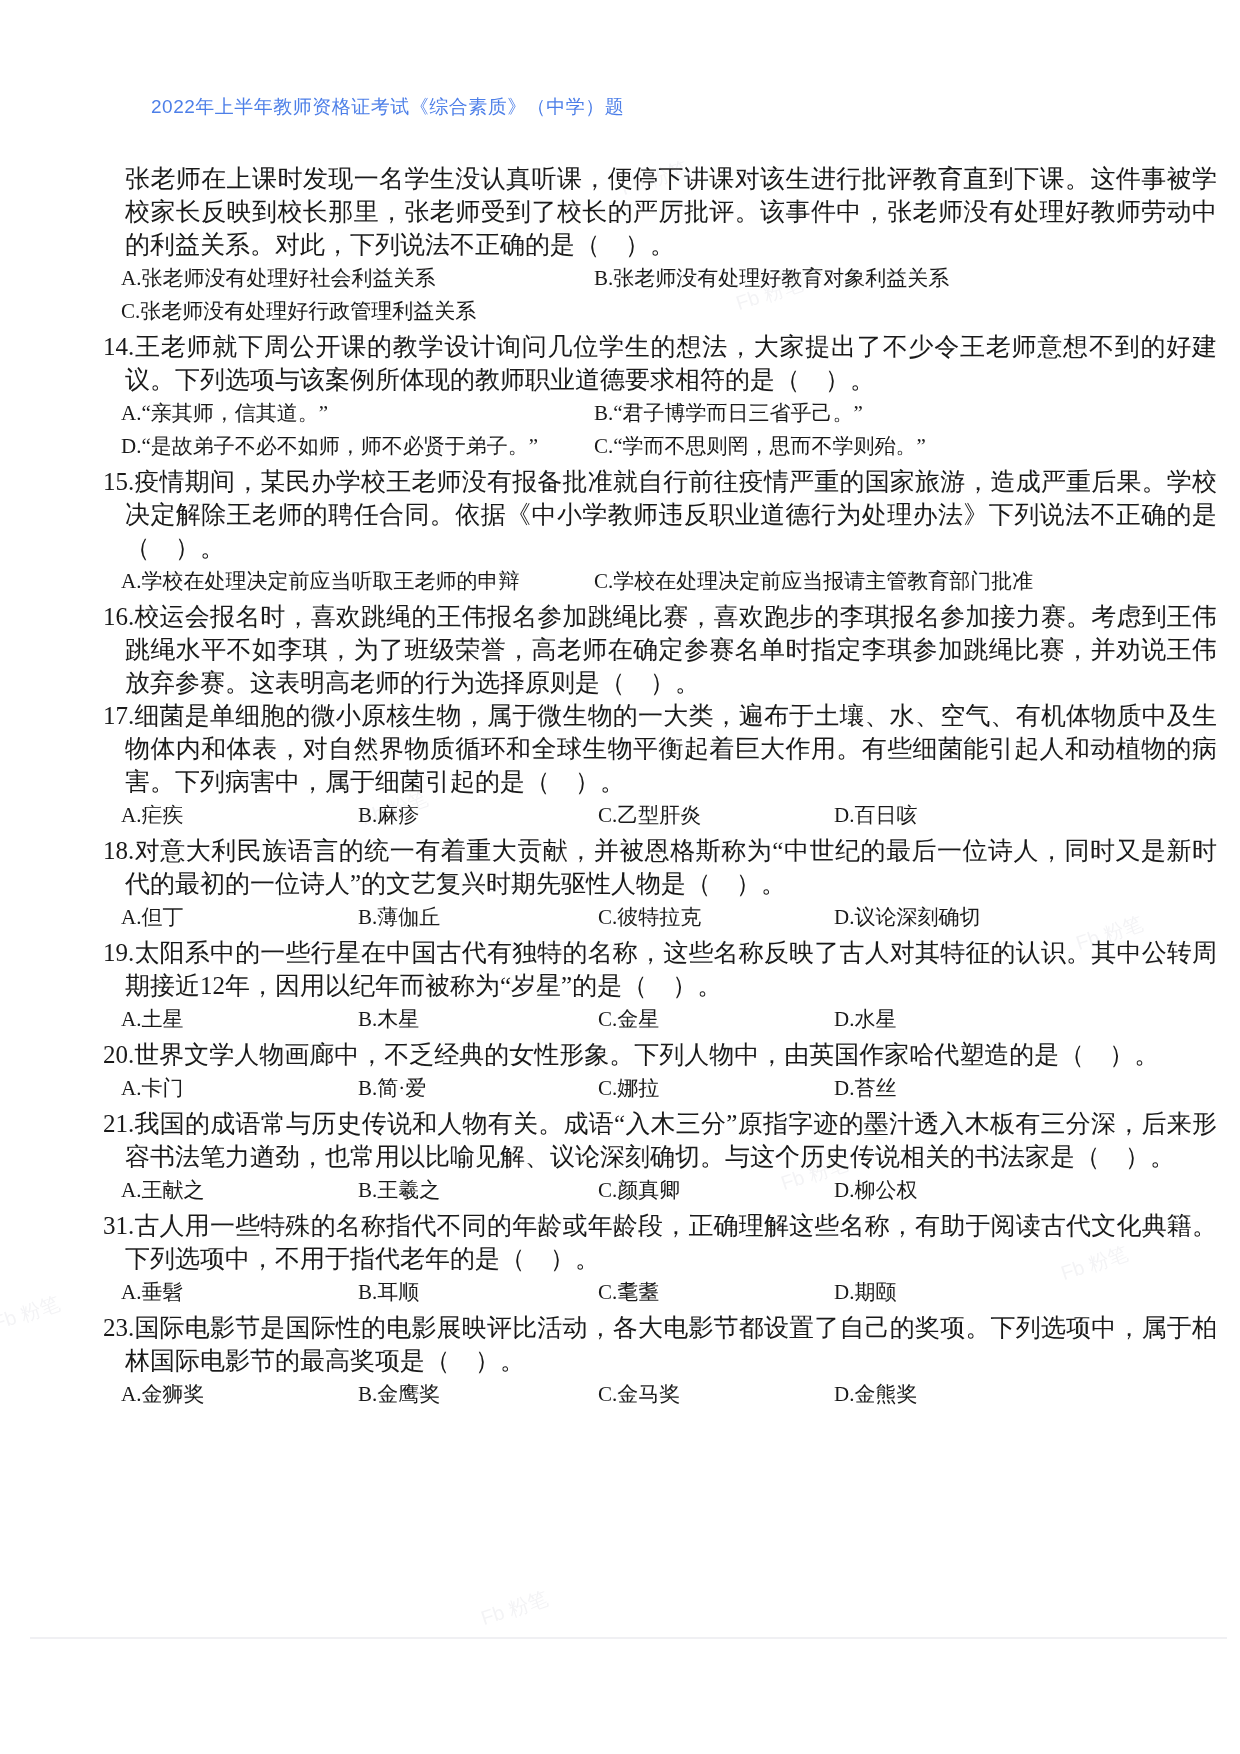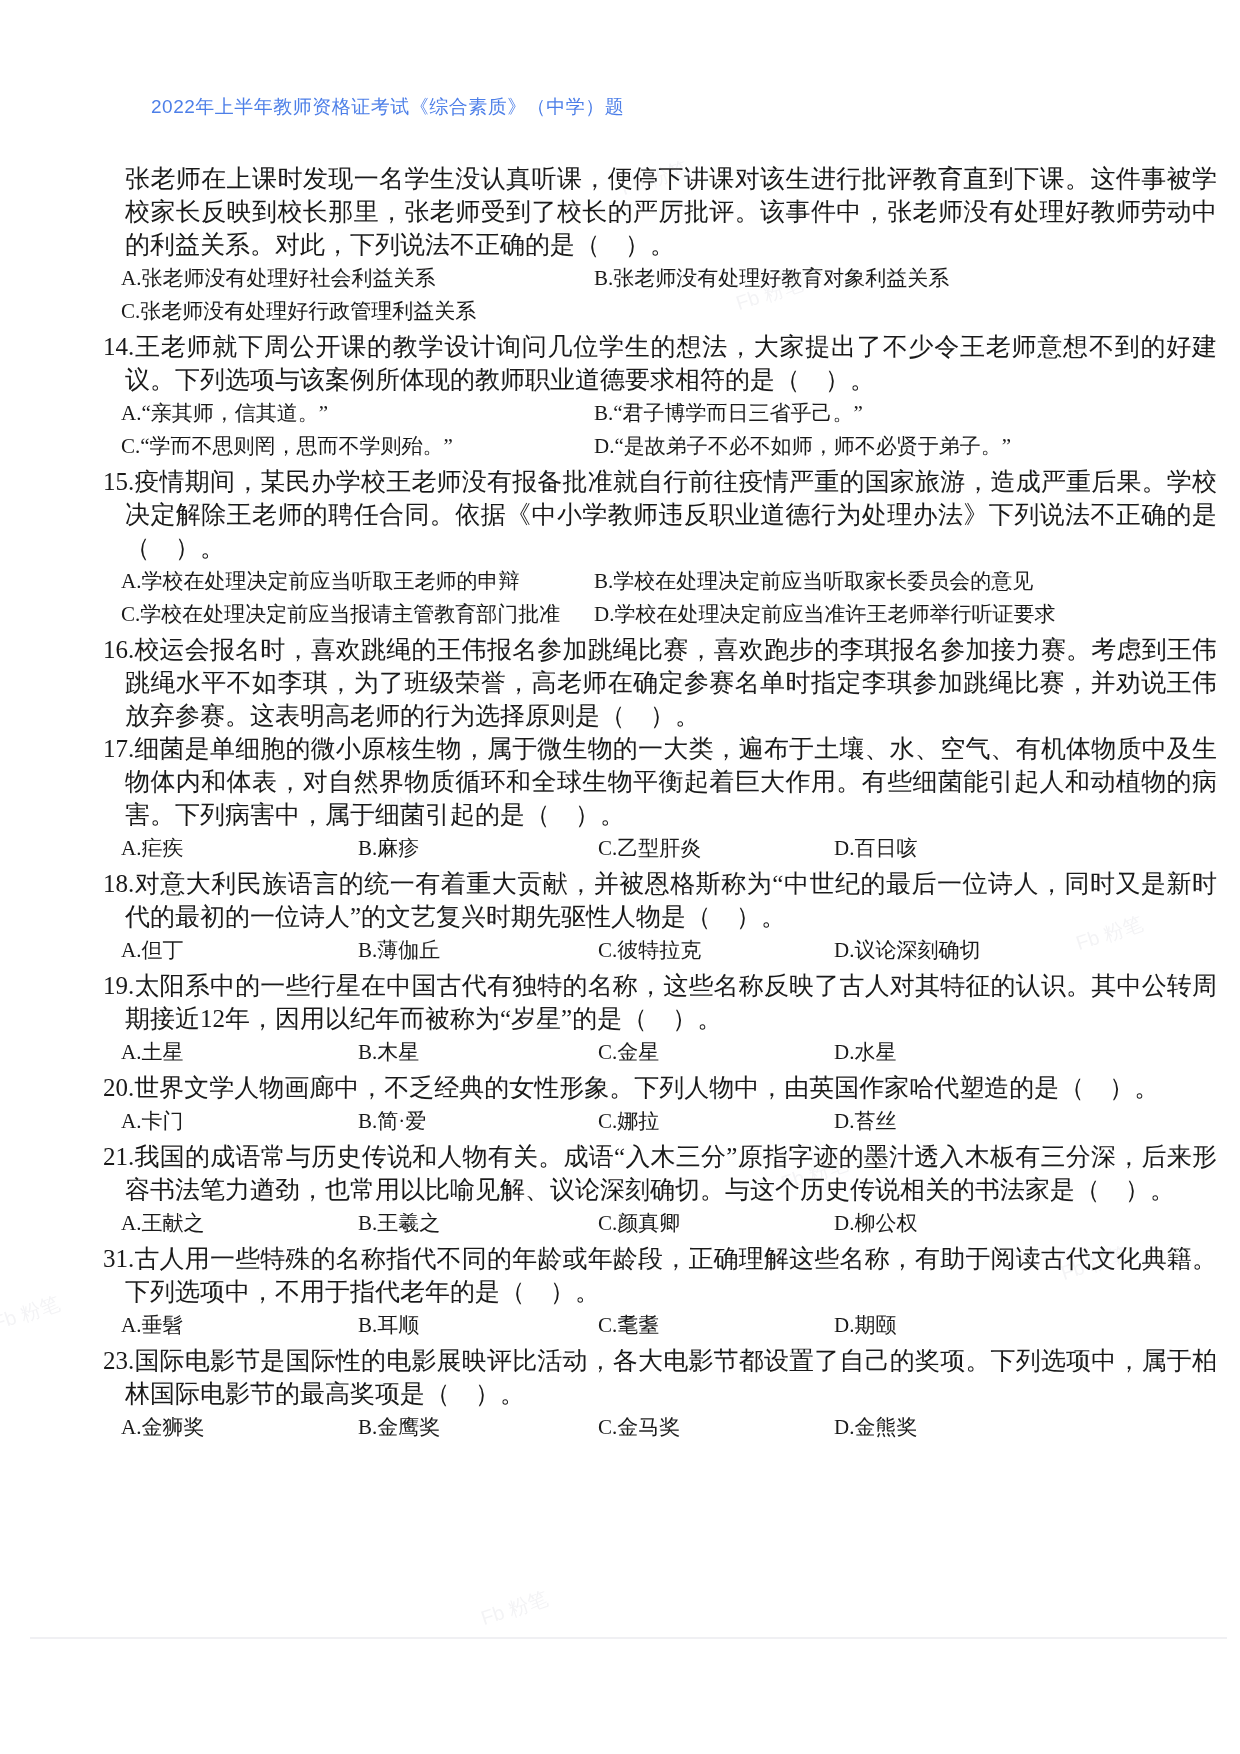--- a/index.html
+++ b/index.html
@@ -83,32 +83,30 @@
       <span class="opt">B.张老师没有处理好教育对象利益关系</span>
       <span class="opt">C.张老师没有处理好行政管理利益关系</span>
     </div>
   </div>
 
   <div class="q">
     <p class="stem"><span class="qnum">14.</span><span class="stem-text">王老师就下周公开课的教学设计询问几位学生的想法，大家提出了不少令王老师意想不到的好建议。下列选项与该案例所体现的教师职业道德要求相符的是（　）。</span></p>
     <div class="opts two">
       <span class="opt">A.“亲其师，信其道。”</span>
       <span class="opt">B.“君子博学而日三省乎己。”</span>
+      <span class="opt">D.“是故弟子不必不如师，师不必贤于弟子。”</span>
       <span class="opt">C.“学而不思则罔，思而不学则殆。”</span>
-      <span class="opt">D.“是故弟子不必不如师，师不必贤于弟子。”</span>
     </div>
   </div>
 
   <div class="q">
     <p class="stem"><span class="qnum">15.</span><span class="stem-text">疫情期间，某民办学校王老师没有报备批准就自行前往疫情严重的国家旅游，造成严重后果。学校决定解除王老师的聘任合同。依据《中小学教师违反职业道德行为处理办法》下列说法不正确的是（　）。</span></p>
     <div class="opts two">
       <span class="opt">A.学校在处理决定前应当听取王老师的申辩</span>
-      <span class="opt">B.学校在处理决定前应当听取家长委员会的意见</span>
       <span class="opt">C.学校在处理决定前应当报请主管教育部门批准</span>
-      <span class="opt">D.学校在处理决定前应当准许王老师举行听证要求</span>
     </div>
   </div>
 
   <div class="q">
     <p class="stem"><span class="qnum">16.</span><span class="stem-text">校运会报名时，喜欢跳绳的王伟报名参加跳绳比赛，喜欢跑步的李琪报名参加接力赛。考虑到王伟跳绳水平不如李琪，为了班级荣誉，高老师在确定参赛名单时指定李琪参加跳绳比赛，并劝说王伟放弃参赛。这表明高老师的行为选择原则是（　）。</span></p>
   </div>
 
   <div class="q">
     <p class="stem"><span class="qnum">17.</span><span class="stem-text">细菌是单细胞的微小原核生物，属于微生物的一大类，遍布于土壤、水、空气、有机体物质中及生物体内和体表，对自然界物质循环和全球生物平衡起着巨大作用。有些细菌能引起人和动植物的病害。下列病害中，属于细菌引起的是（　）。</span></p>
     <div class="opts four">

